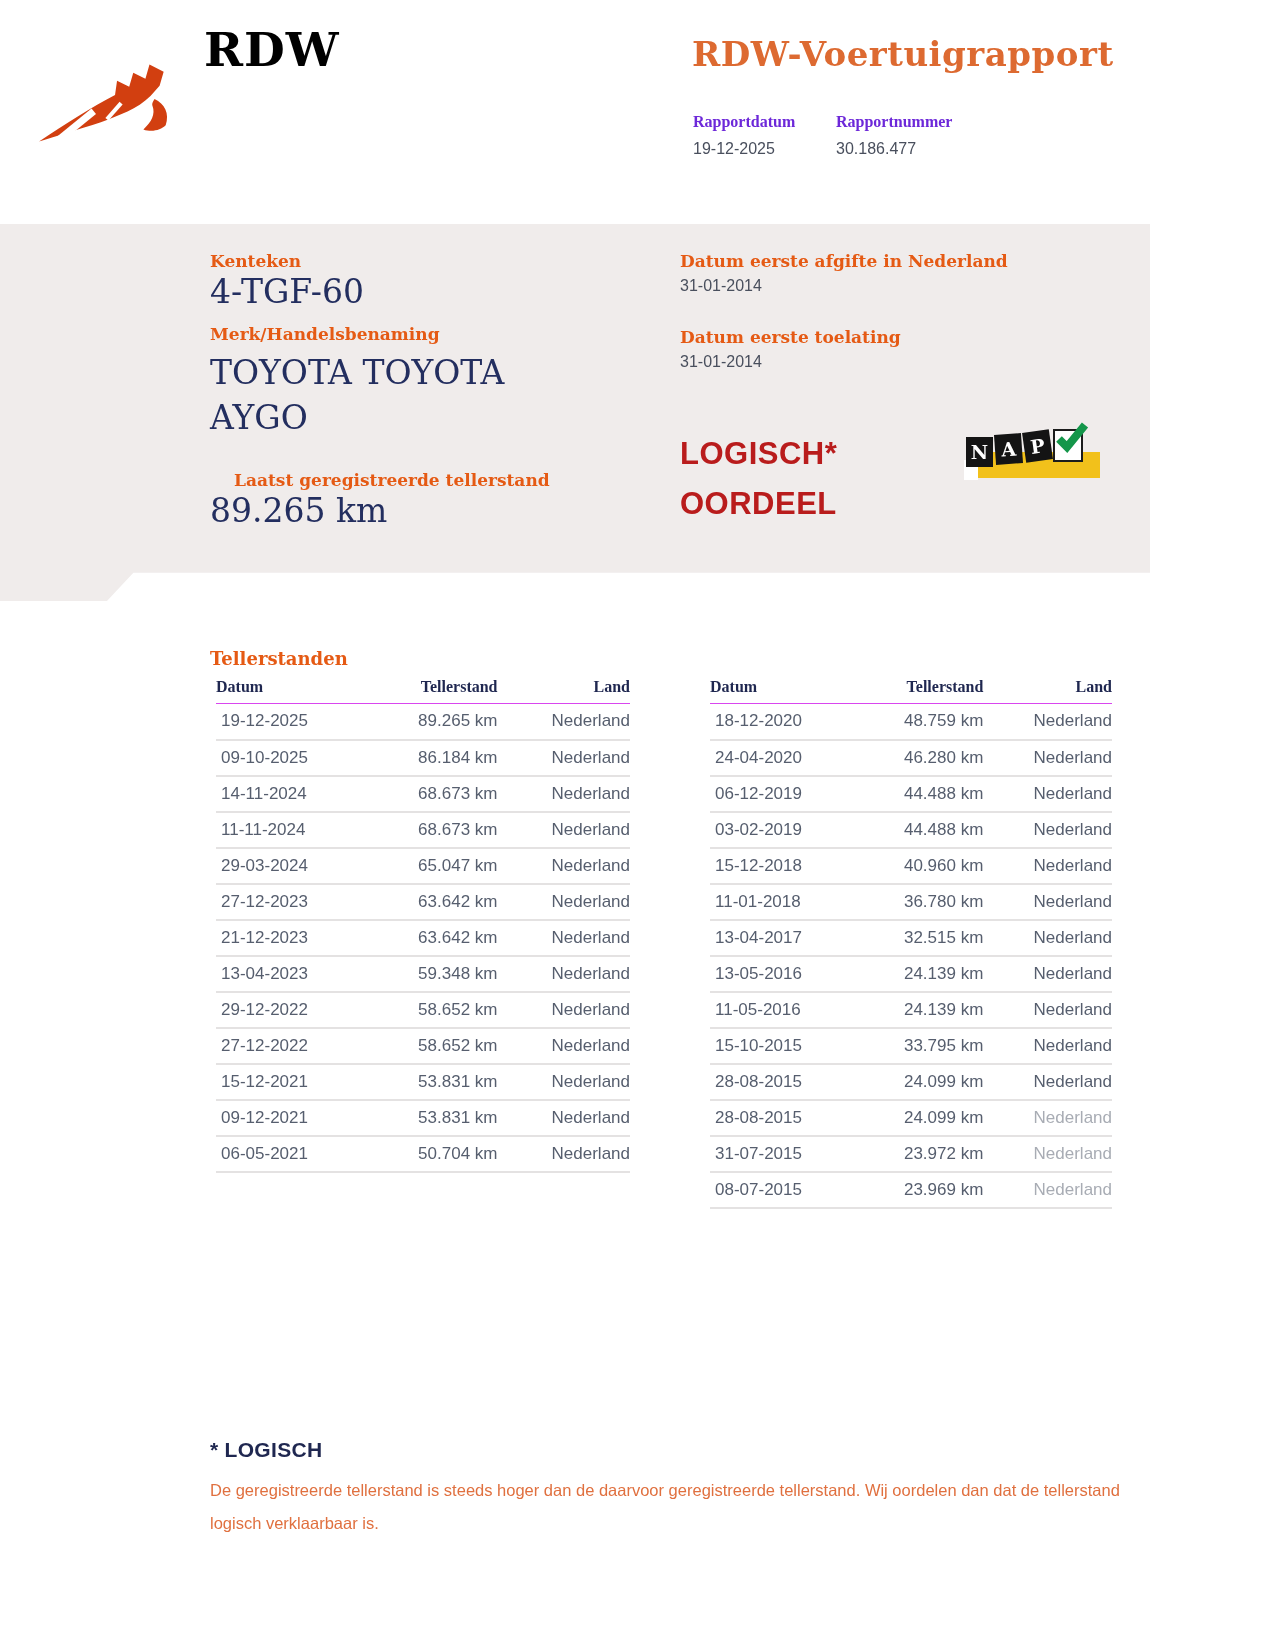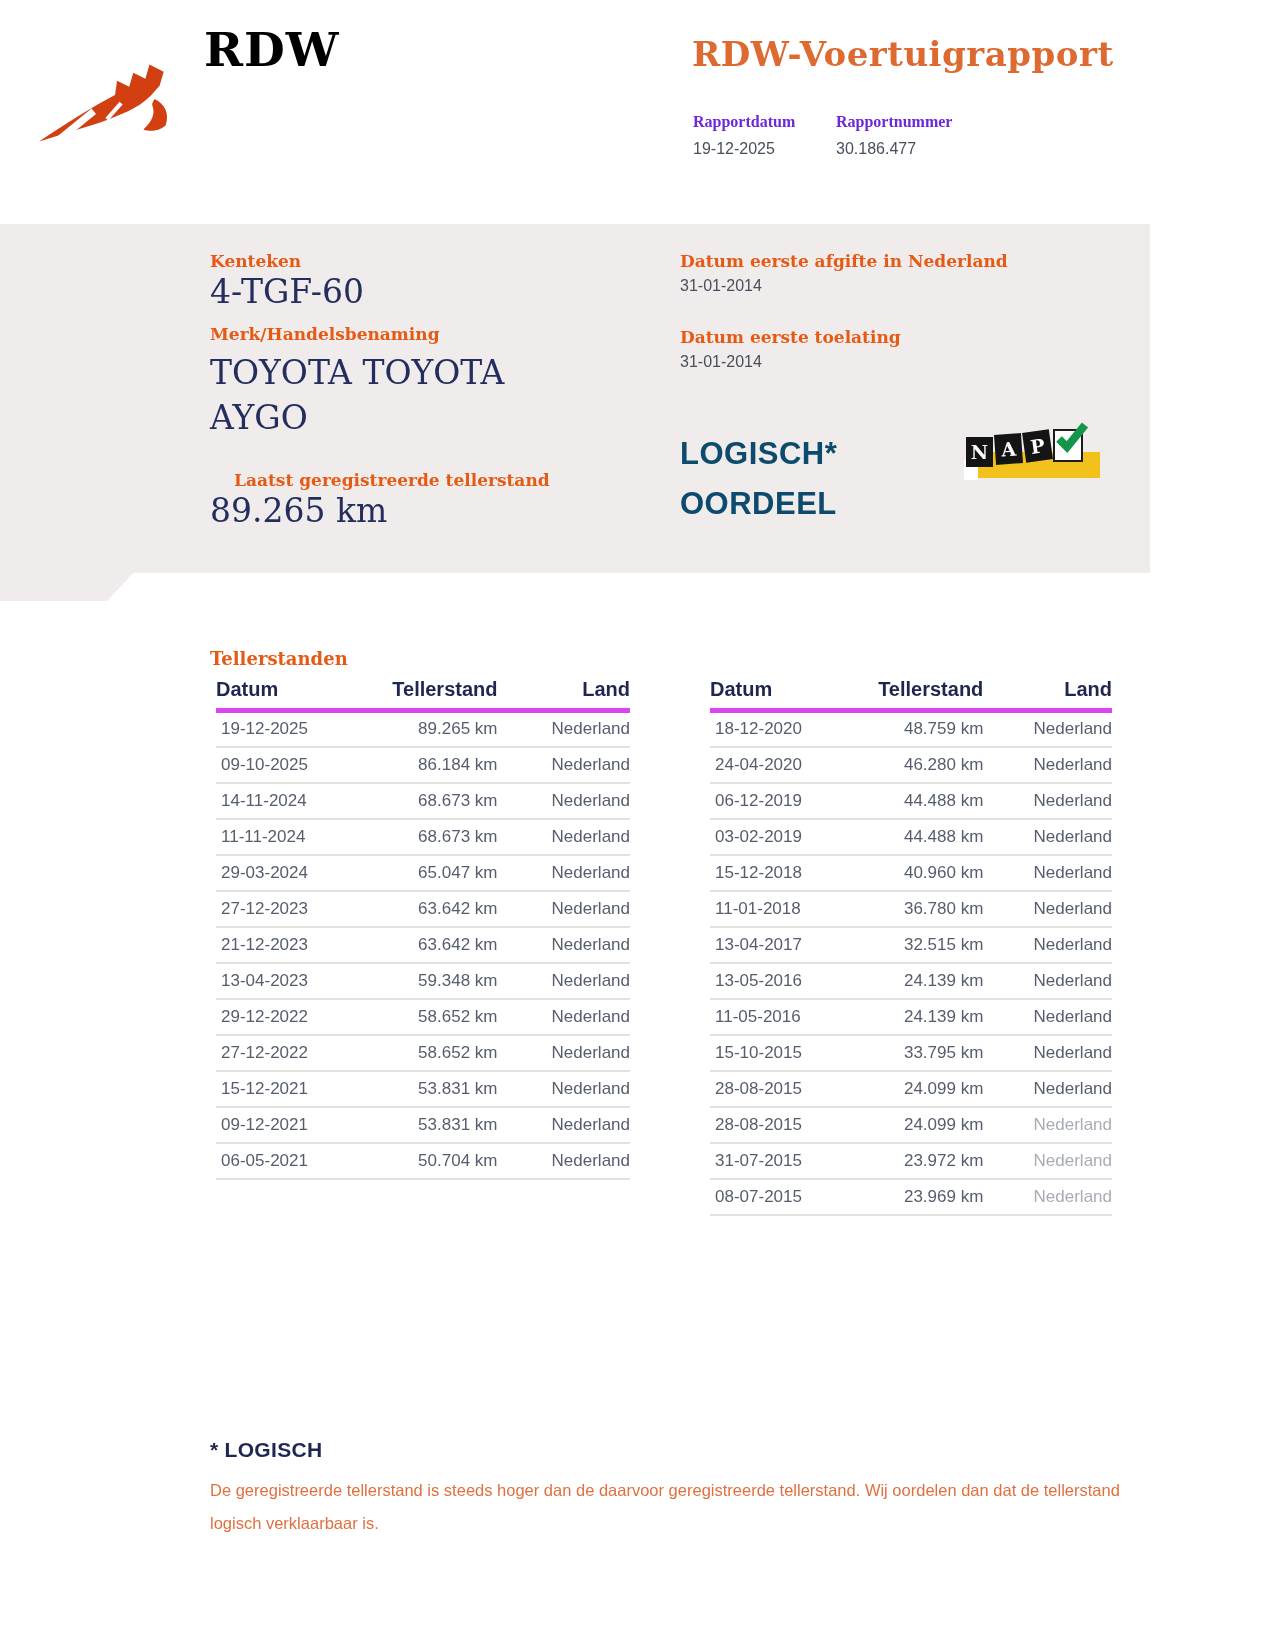--- a/index.html
+++ b/index.html
@@ -47,21 +47,21 @@
     font-size: 17px; color: #e55a14;
   }
   .fld-big {
     font-family: "DejaVu Serif", serif;
     font-size: 33px; color: #232e5f; line-height: 45px;
   }
   .fld-plain { font-size: 16px; color: #494f5d; }
   .oordeel {
     position: absolute; left: 680px; top: 205px;
     font-family: "Liberation Sans", sans-serif; font-weight: 700;
-    font-size: 31px; color: #0c4a6e; line-height: 50px; letter-spacing: 0.5px;
+    font-size: 31px; color: #b91c1c; line-height: 50px; letter-spacing: 0.5px;
   }
 
   
   .nap { position: absolute; left: 962px; top: 410px; width: 142px; height: 70px; }
   .nap-yellow { position: absolute; left: 15px; top: 42px; width: 123px; height: 26px; background: #f2c11b; }
   .nap-white-notch { position: absolute; left: 2px; top: 50px; width: 14px; height: 20px; background: #ffffff; }
   .nap-tile {
     position: absolute; width: 27px; height: 30px; background: #141414;
     color: #ffffff; font-family: "DejaVu Serif", serif; font-weight: 700;
     font-size: 19px; text-align: center; line-height: 30px;
@@ -78,23 +78,23 @@
   
   .section-title {
     position: absolute; left: 210px; top: 648px;
     font-family: "DejaVu Serif", serif; font-weight: 700;
     font-size: 18px; color: #e55a14;
   }
   .odo-table { position: absolute; top: 678px; border-collapse: collapse; table-layout: fixed; }
   .odo-table.left  { left: 216px; width: 414px; }
   .odo-table.right { left: 710px; width: 402px; }
   .odo-table th {
-    font-family: Liberation Sans, sans-serif; font-weight: 700;
-    font-size: 20px; color: #1f2750; text-align: left;
-    padding: 0 0 7px 0; border-bottom: 5px solid #d946ef;
+    font-family: Liberation Serif, serif; font-weight: 700;
+    font-size: 16px; color: #1f2750; text-align: left;
+    padding: 0 0 7px 0; border-bottom: 1px solid #d946ef;
   }
   .odo-table th.num, .odo-table th.land { text-align: right; }
   .odo-table col.c-datum { width: 40%; }
   .odo-table col.c-km    { width: 28%; }
   .odo-table col.c-land  { width: 32%; }
   .odo-table td {
     height: 36px; font-size: 17px; color: #565e6e;
     border-bottom: 2px solid #e4e2e2; vertical-align: middle;
   }
   .odo-table td:nth-child(1) { padding-left: 5px; }

